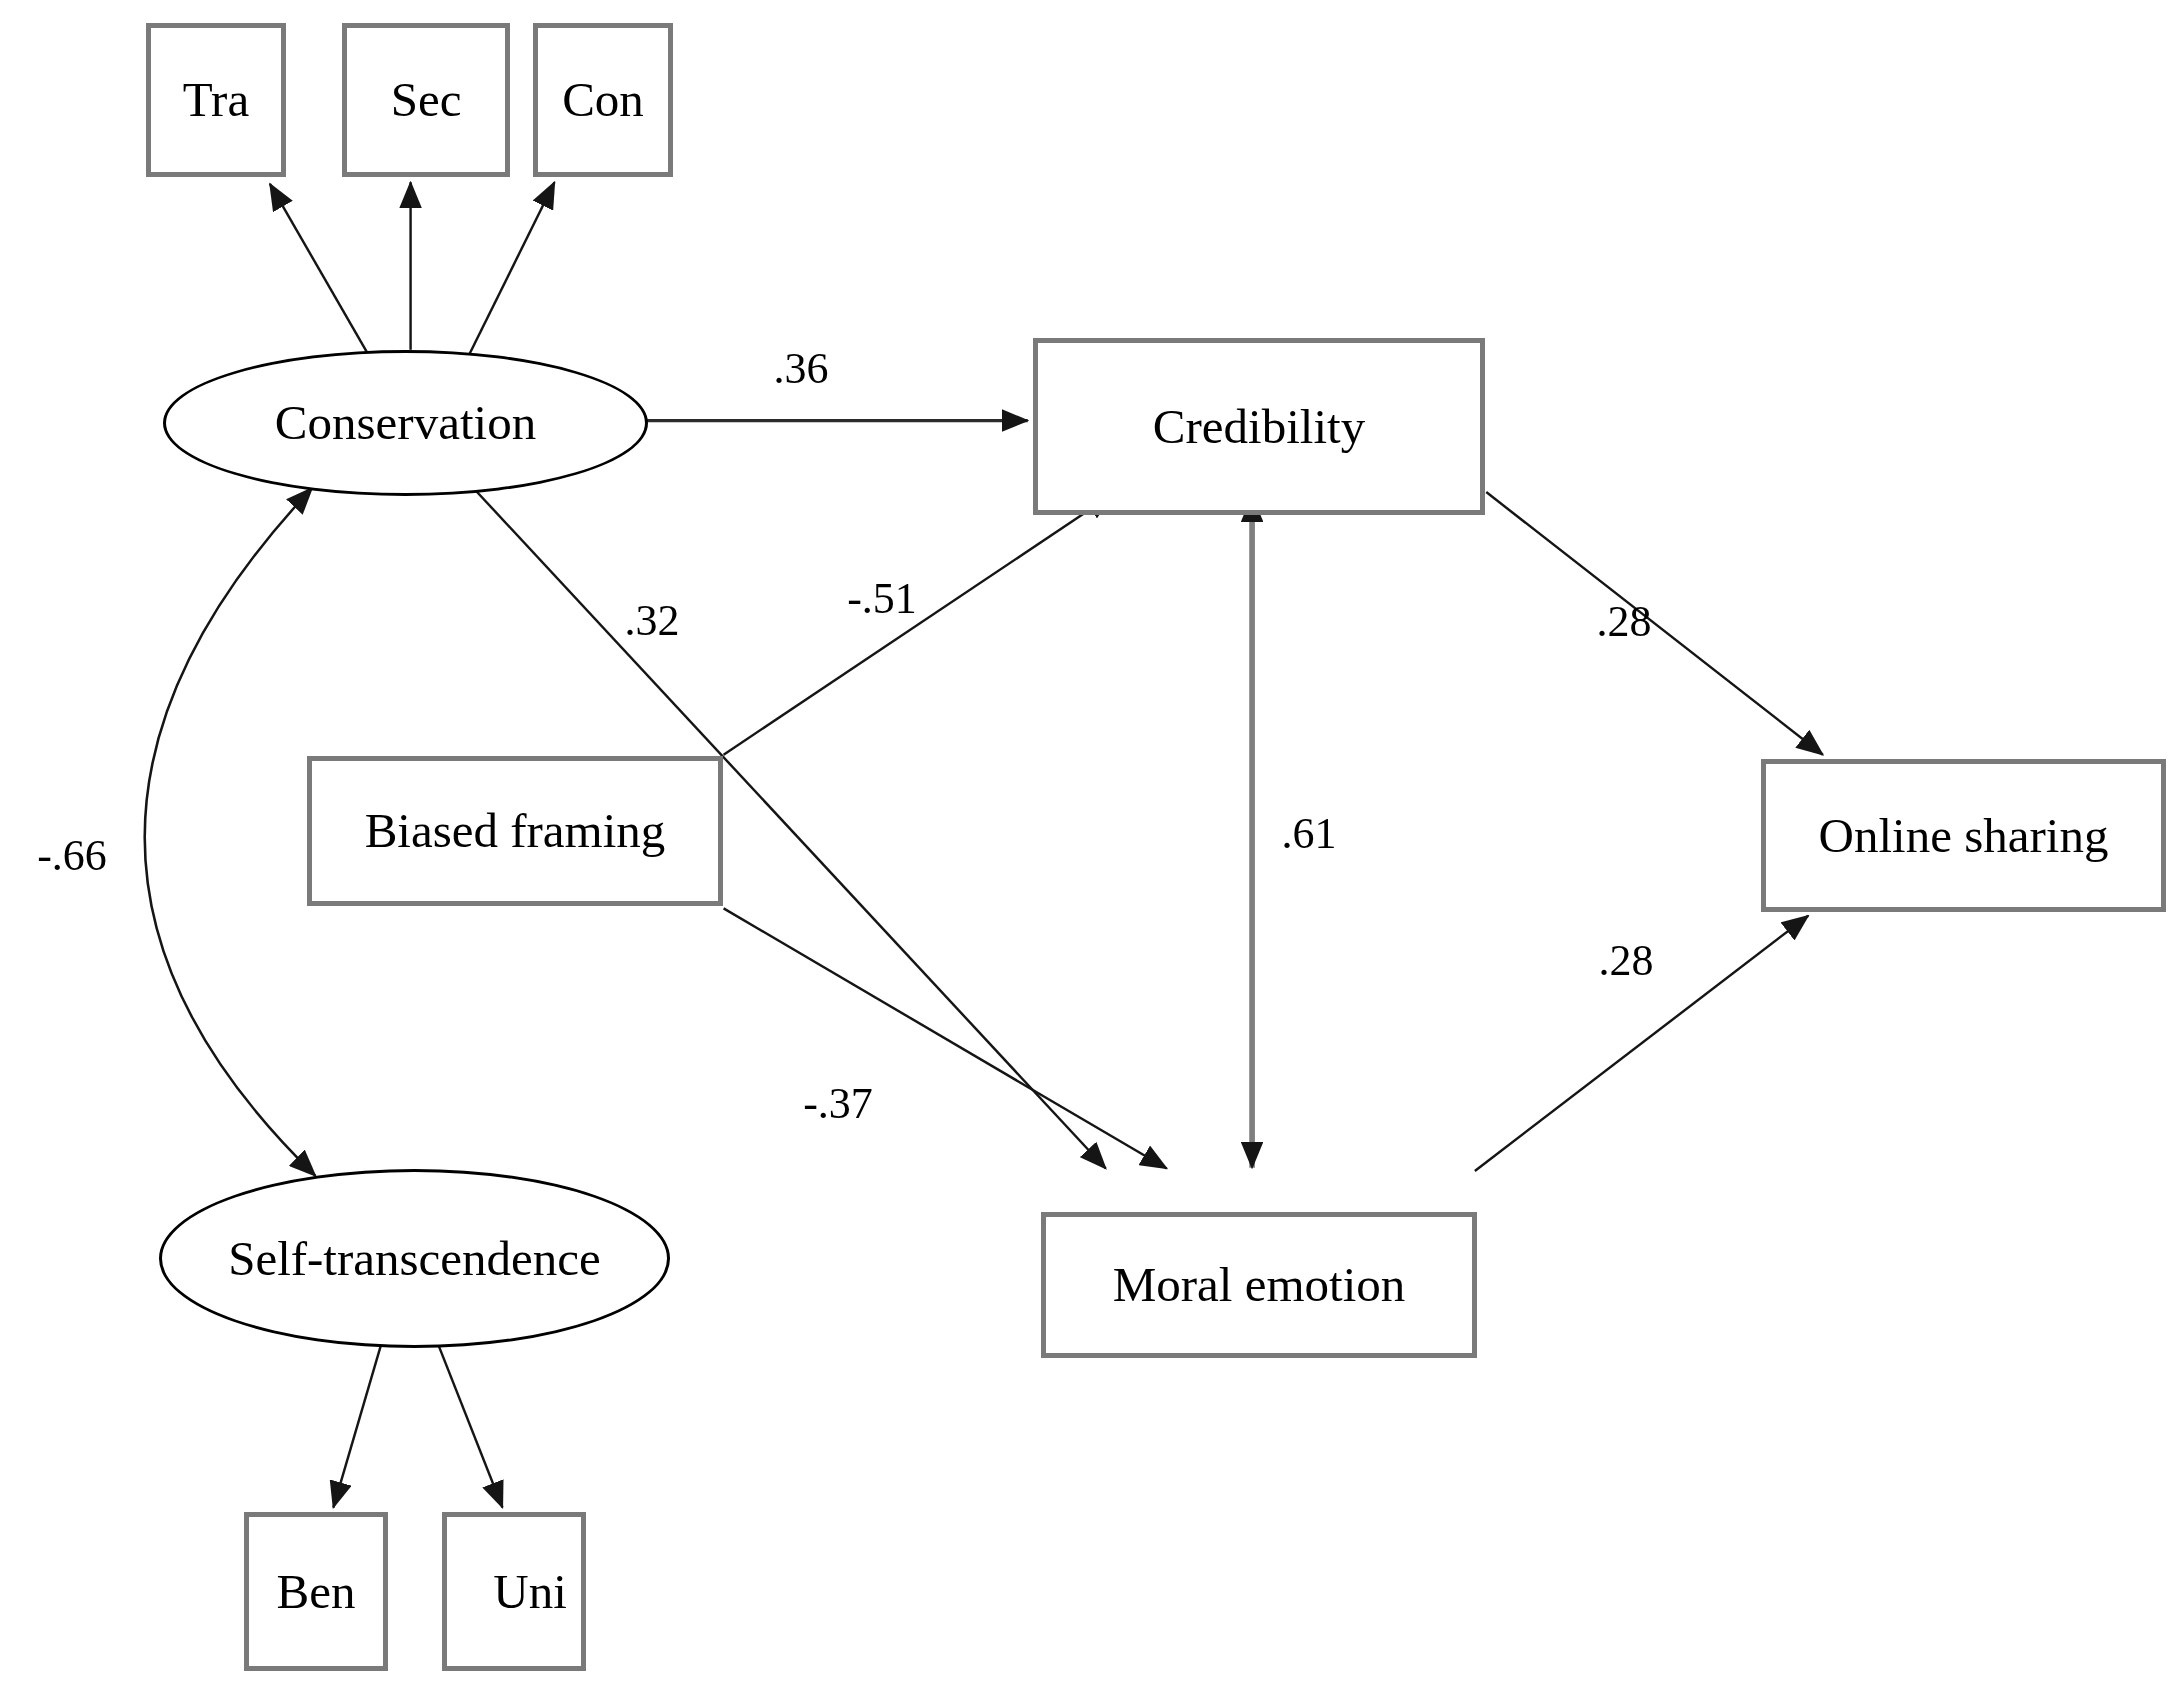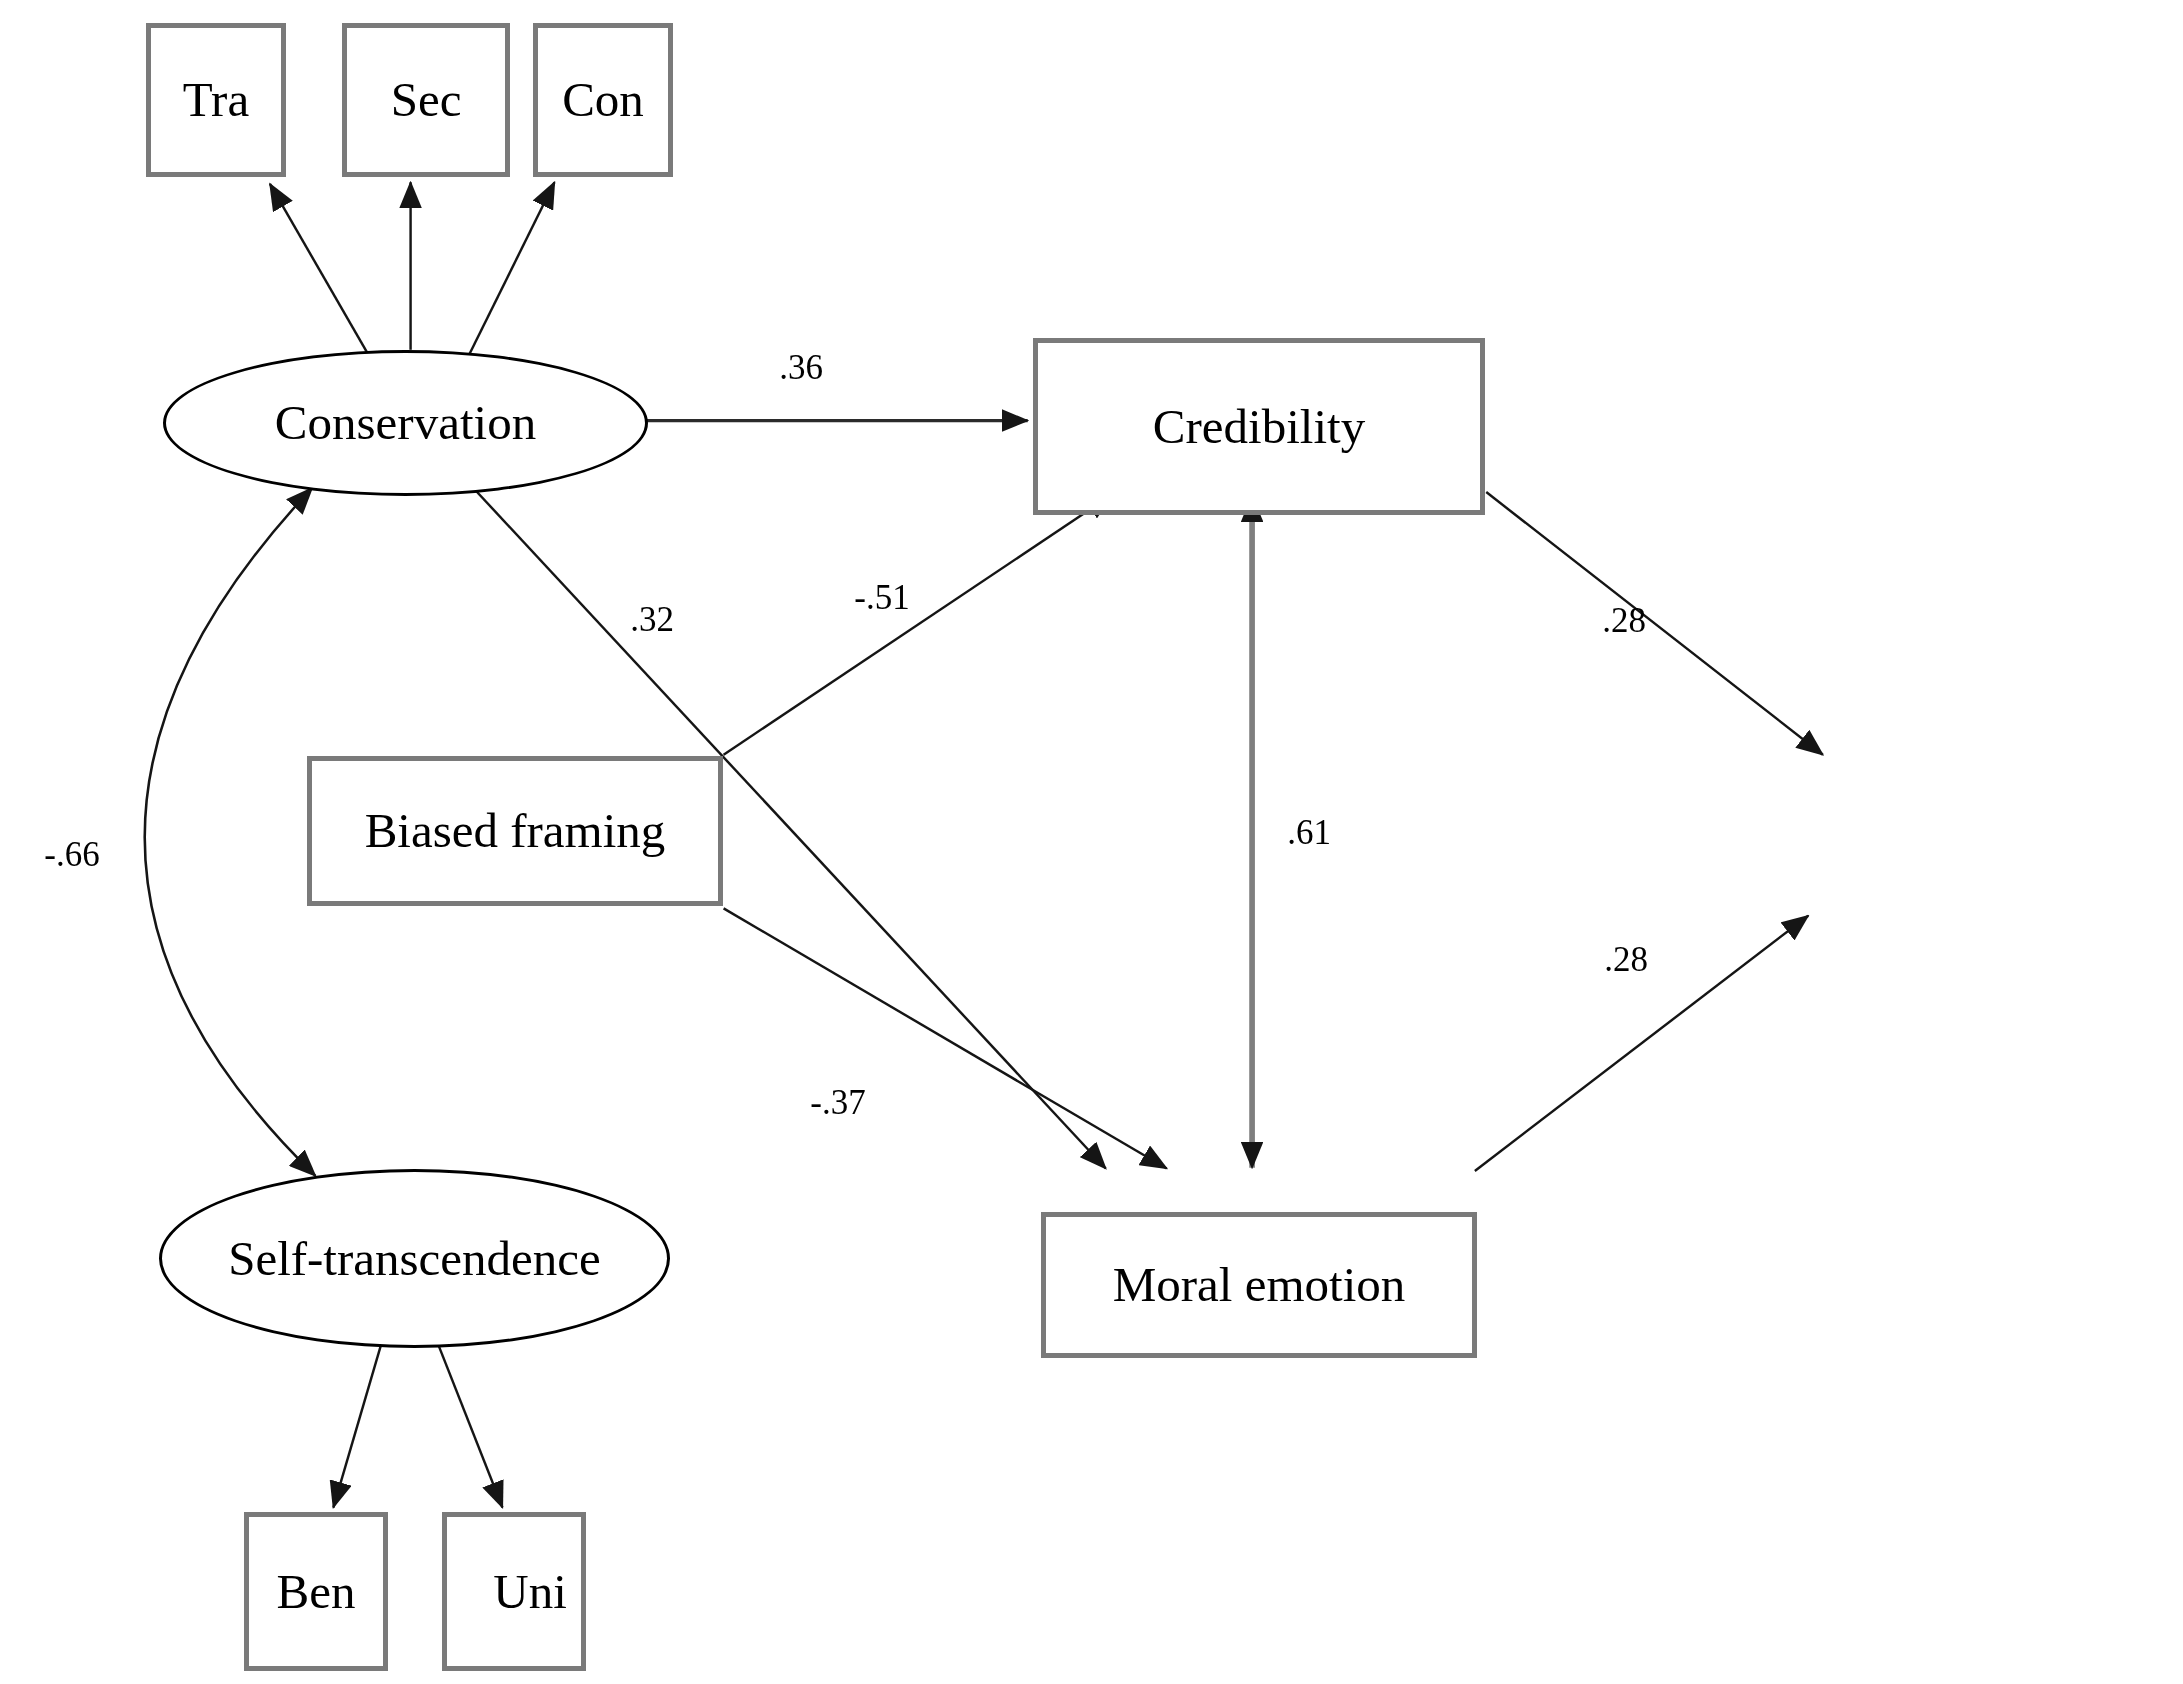--- a/index.html
+++ b/index.html
@@ -27,21 +27,21 @@
     text-align: center;
     font-size: 49px;
     line-height: 1.1;
     white-space: nowrap;
   }
   .rect-node { border: 5.7px solid #7a7a7a; }
   .latent-node { border: 3.3px solid #000000; border-radius: 50%; }
   .coef {
     position: absolute;
     transform: translate(-50%, -50%);
-    font-size: 35px;
+    font-size: 44px;
     white-space: nowrap;
   }
 </style>
 </head>
 <body>
 
 <div class="canvas">
 
   <svg class="wires" viewBox="0 0 2685 2072" xmlns="http://www.w3.org/2000/svg">
     <defs>
@@ -99,20 +99,23 @@
   <div class="node rect-node" style="left:442px; top:1512px; width:144px; height:159px;padding-left:32px;">
     <span>Uni</span>
   </div>
 
   <div class="node rect-node" style="left:1033px; top:338px; width:452px; height:177px;">
     <span>Credibility</span>
   </div>
   <div class="node rect-node" style="left:307px; top:756px; width:416px; height:150px;">
     <span>Biased framing</span>
   </div>
+  <div class="node rect-node" style="left:1761px; top:759px; width:405px; height:153px;">
+    <span>Online sharing</span>
+  </div>
   <div class="node rect-node" style="left:1041px; top:1173px; width:436px; height:146px;margin-top:39px;">
     <span>Moral emotion</span>
   </div>
 
   <div class="coef" style="left:801px; top:368px;">.36</div>
   <div class="coef" style="left:652px; top:620px;">.32</div>
   <div class="coef" style="left:72px; top:855px;">-.66</div>
   <div class="coef" style="left:882px; top:598px;">-.51</div>
   <div class="coef" style="left:838px; top:1103px;">-.37</div>
   <div class="coef" style="left:1309px; top:833px;">.61</div>

